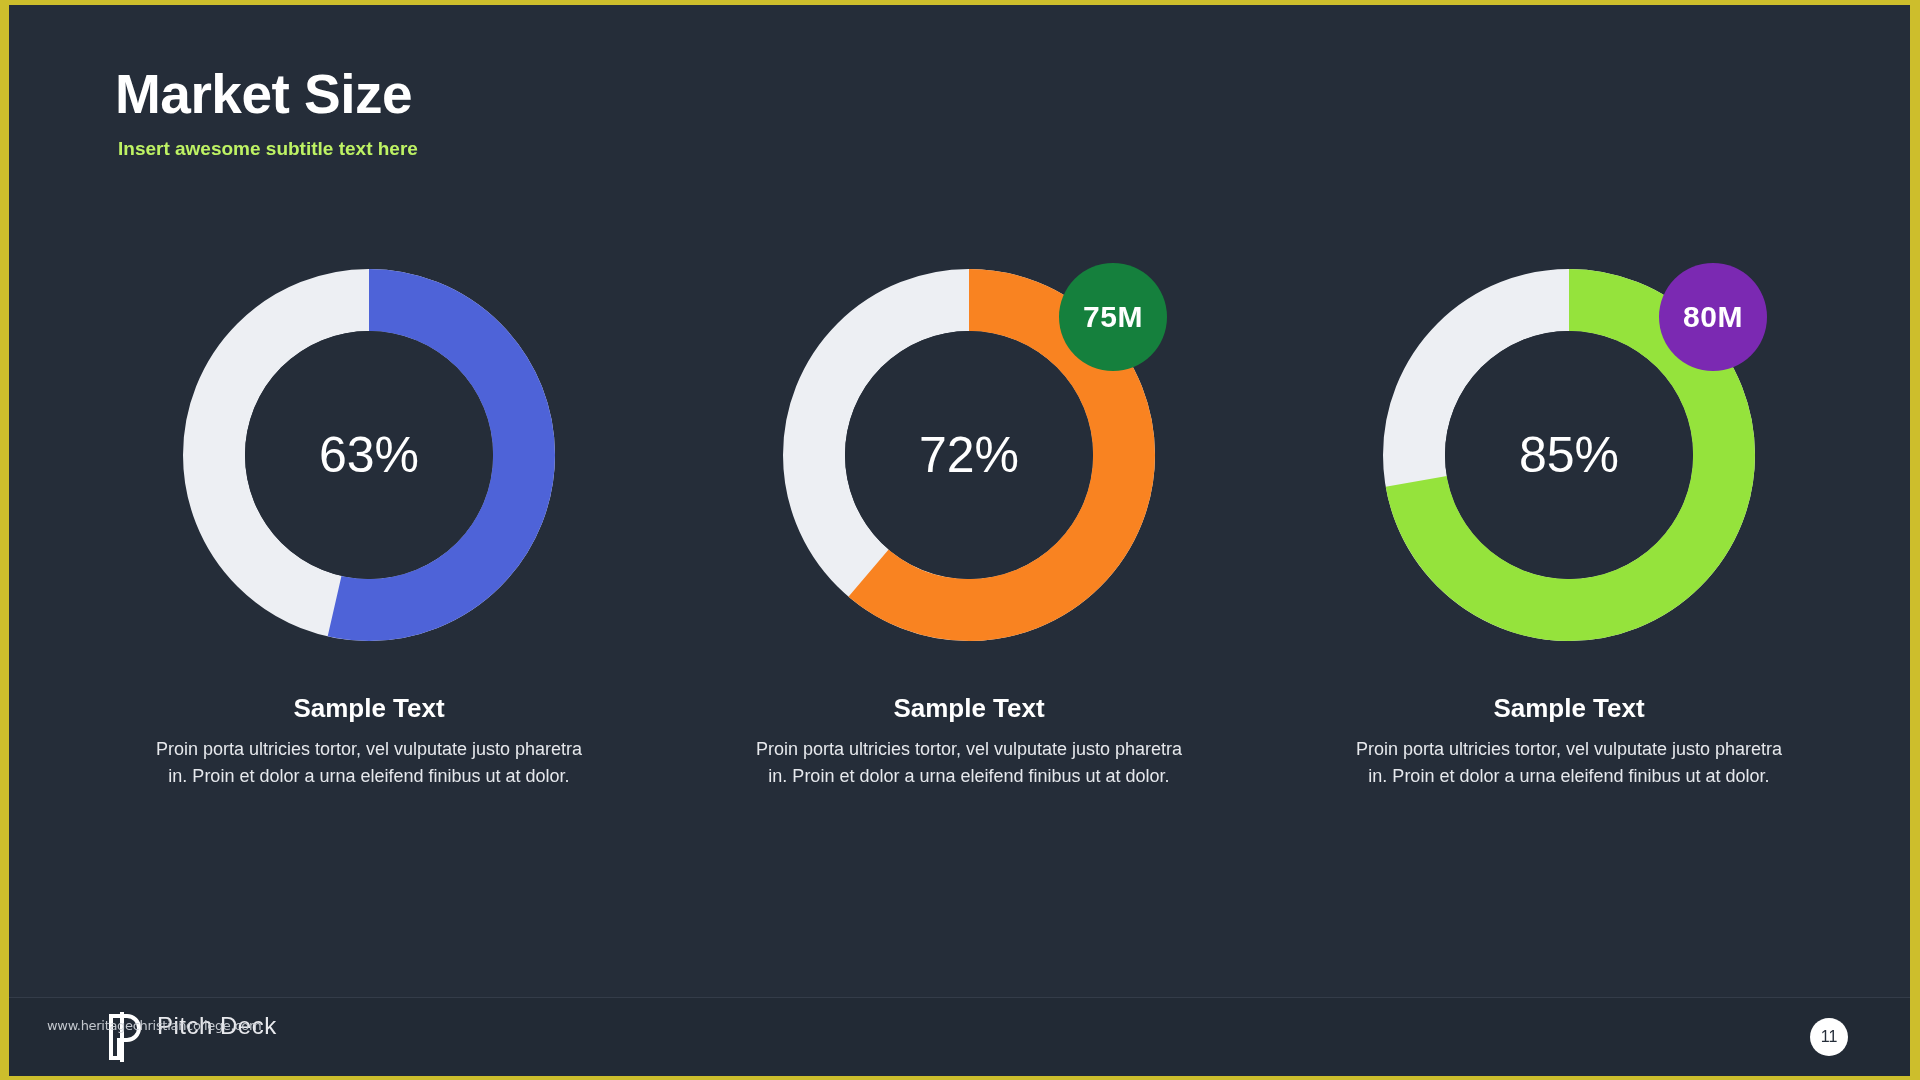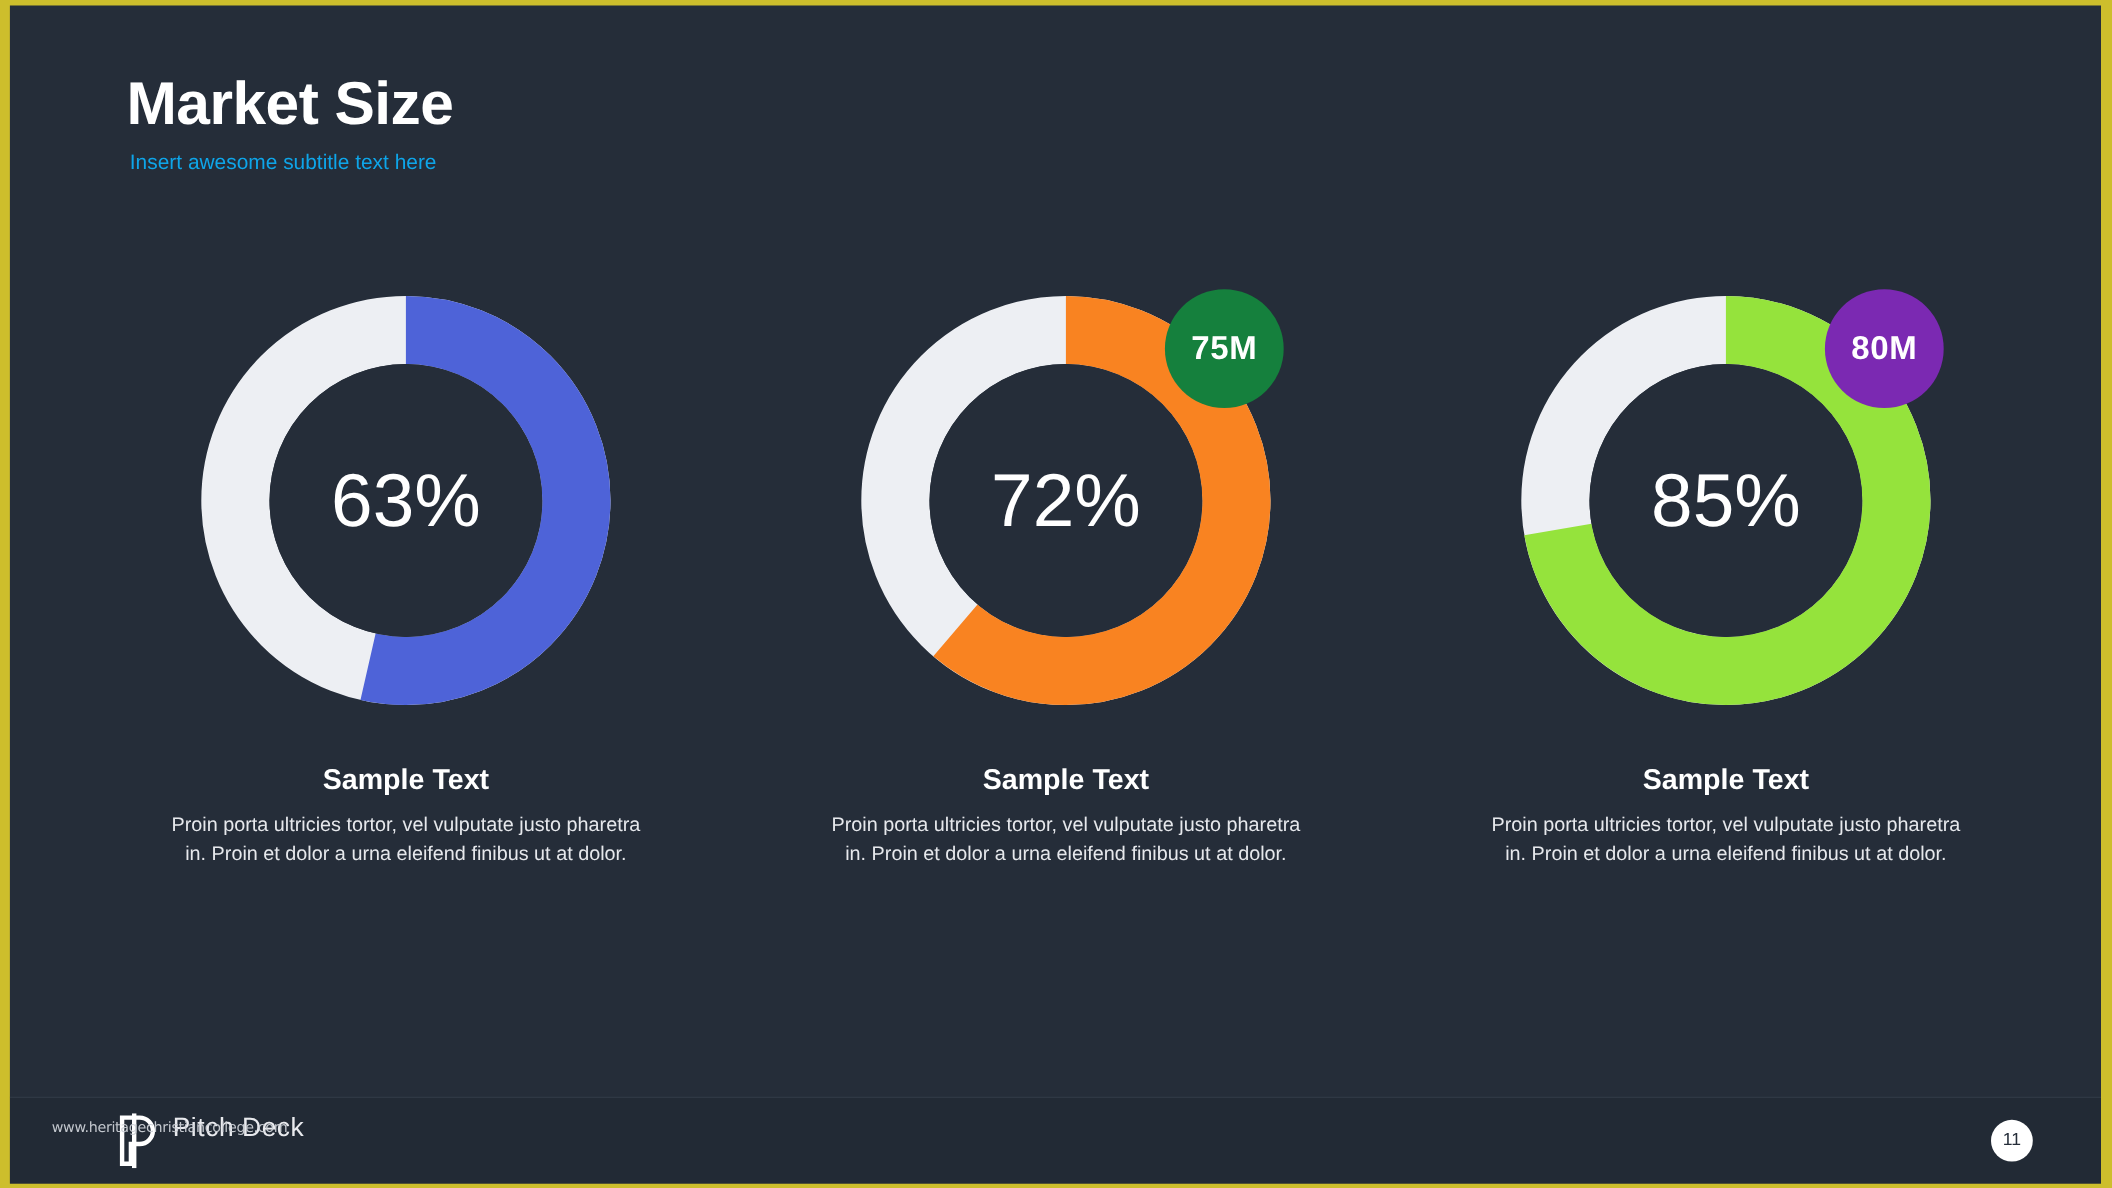--- a/index.html
+++ b/index.html
@@ -40,22 +40,22 @@
     font-size: 55px;
     font-weight: bold;
     color: #ffffff;
     letter-spacing: -0.5px;
     line-height: 1;
     margin: 0;
     white-space: nowrap;
   }
   #page-subtitle {
     font-size: 19px;
-    color: #0ea5e9;
-    font-weight: 400;
+    color: #bef264;
+    font-weight: 700;
     margin: 16px 0 0 3px;
     white-space: nowrap;
   }
 
   
   #columns {
     position: absolute;
     left: 60px;
     top: 250px;
     width: 1800px;
@@ -80,21 +80,21 @@
   }
   .donut-center-label {
     position: absolute;
     left: 0;
     top: 0;
     width: 400px;
     height: 400px;
     display: flex;
     align-items: center;
     justify-content: center;
-    font-size: 68px;
+    font-size: 50px;
     font-weight: 300;
     color: #ffffff;
     letter-spacing: 0px;
     pointer-events: none;
   }
   .badge {
     position: absolute;
     width: 108px;
     height: 108px;
     border-radius: 50%;

